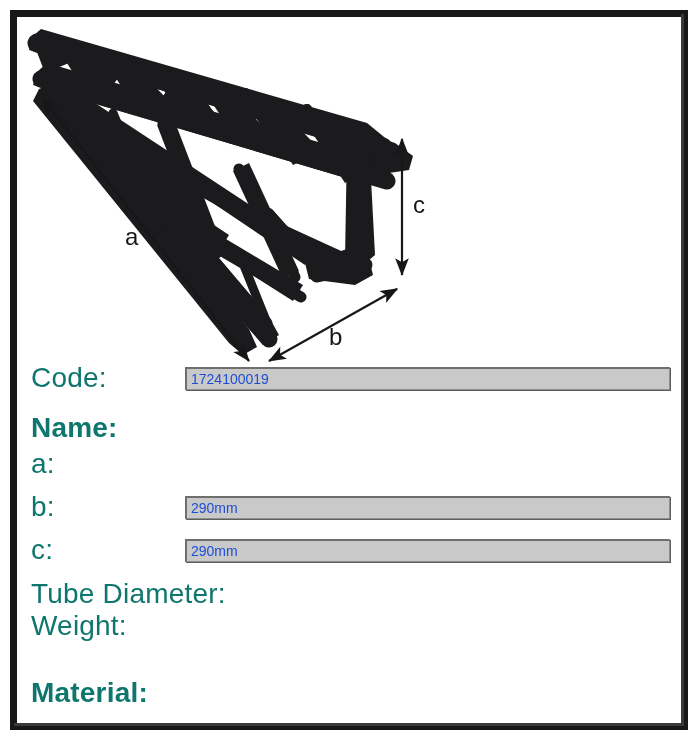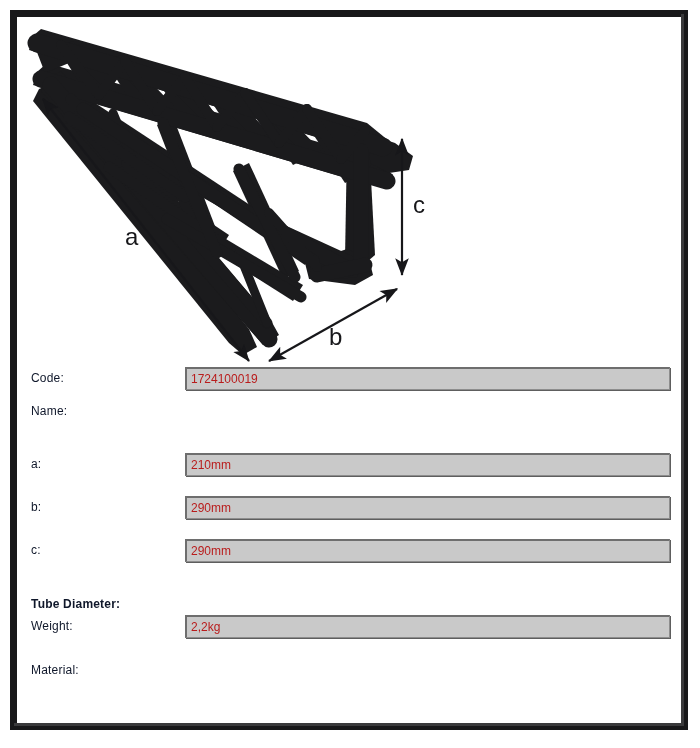--- a/index.html
+++ b/index.html
@@ -63,22 +63,22 @@
     left: 0;
     width: 664px;
     height: 30px;
   }
   .field-label {
     position: absolute;
     left: 14px;
     top: 0;
     height: 30px;
     line-height: 30px;
-    font-size: 12px;
-    color: #0f172a;
+    font-size: 28px;
+    color: #0f766e;
     white-space: nowrap;
     letter-spacing: 0.2px;
   }
   .field-box {
     position: absolute;
     left: 168px;
     top: 4px;
     width: 485px;
     height: 23px;
     box-sizing: border-box;
@@ -88,22 +88,22 @@
     border-right: 1px solid #8d8d8d;
     border-bottom: 1px solid #8d8d8d;
     box-shadow: 1px 1px 0 0 #5e5e5e;
   }
   .field-value {
     position: absolute;
     left: 4px;
     top: 0;
     height: 37px;
     line-height: 21px;
-    font-size: 12px;
-    color: #b91c1c;
+    font-size: 14px;
+    color: #1d4ed8;
     white-space: nowrap;
   }
 </style>
 </head>
 <body>
 
 <div id="page">
 
   <div id="frame"></div>
   <div id="frame-inner-shadow"></div>
@@ -252,55 +252,49 @@
 
   <div id="fields">
 
     <div class="field-row" style="top:0px;">
       <div class="field-label">Code:</div>
       <div class="field-box">
         <div class="field-value">1724100019</div>
       </div>
     </div>
 
-    <div class="field-row" style="top:33px;">
+    <div class="field-row" style="top:50px;font-weight:bold;">
       <div class="field-label">Name:</div>
     </div>
 
     <div class="field-row" style="top:86px;">
       <div class="field-label">a:</div>
-      <div class="field-box">
-        <div class="field-value">210mm</div>
-      </div>
     </div>
 
     <div class="field-row" style="top:129px;">
       <div class="field-label">b:</div>
       <div class="field-box">
         <div class="field-value">290mm</div>
       </div>
     </div>
 
     <div class="field-row" style="top:172px;">
       <div class="field-label">c:</div>
       <div class="field-box">
         <div class="field-value">290mm</div>
       </div>
     </div>
 
-    <div class="field-row" style="top:226px;font-weight:bold;">
+    <div class="field-row" style="top:216px;">
       <div class="field-label">Tube Diameter:</div>
     </div>
 
     <div class="field-row" style="top:248px;">
       <div class="field-label">Weight:</div>
-      <div class="field-box">
-        <div class="field-value">2,2kg</div>
-      </div>
-    </div>
-
-    <div class="field-row" style="top:292px;">
+    </div>
+
+    <div class="field-row" style="top:315px;font-weight:bold;">
       <div class="field-label">Material:</div>
     </div>
 
   </div>
 
 </div>
 
 </body></html>

